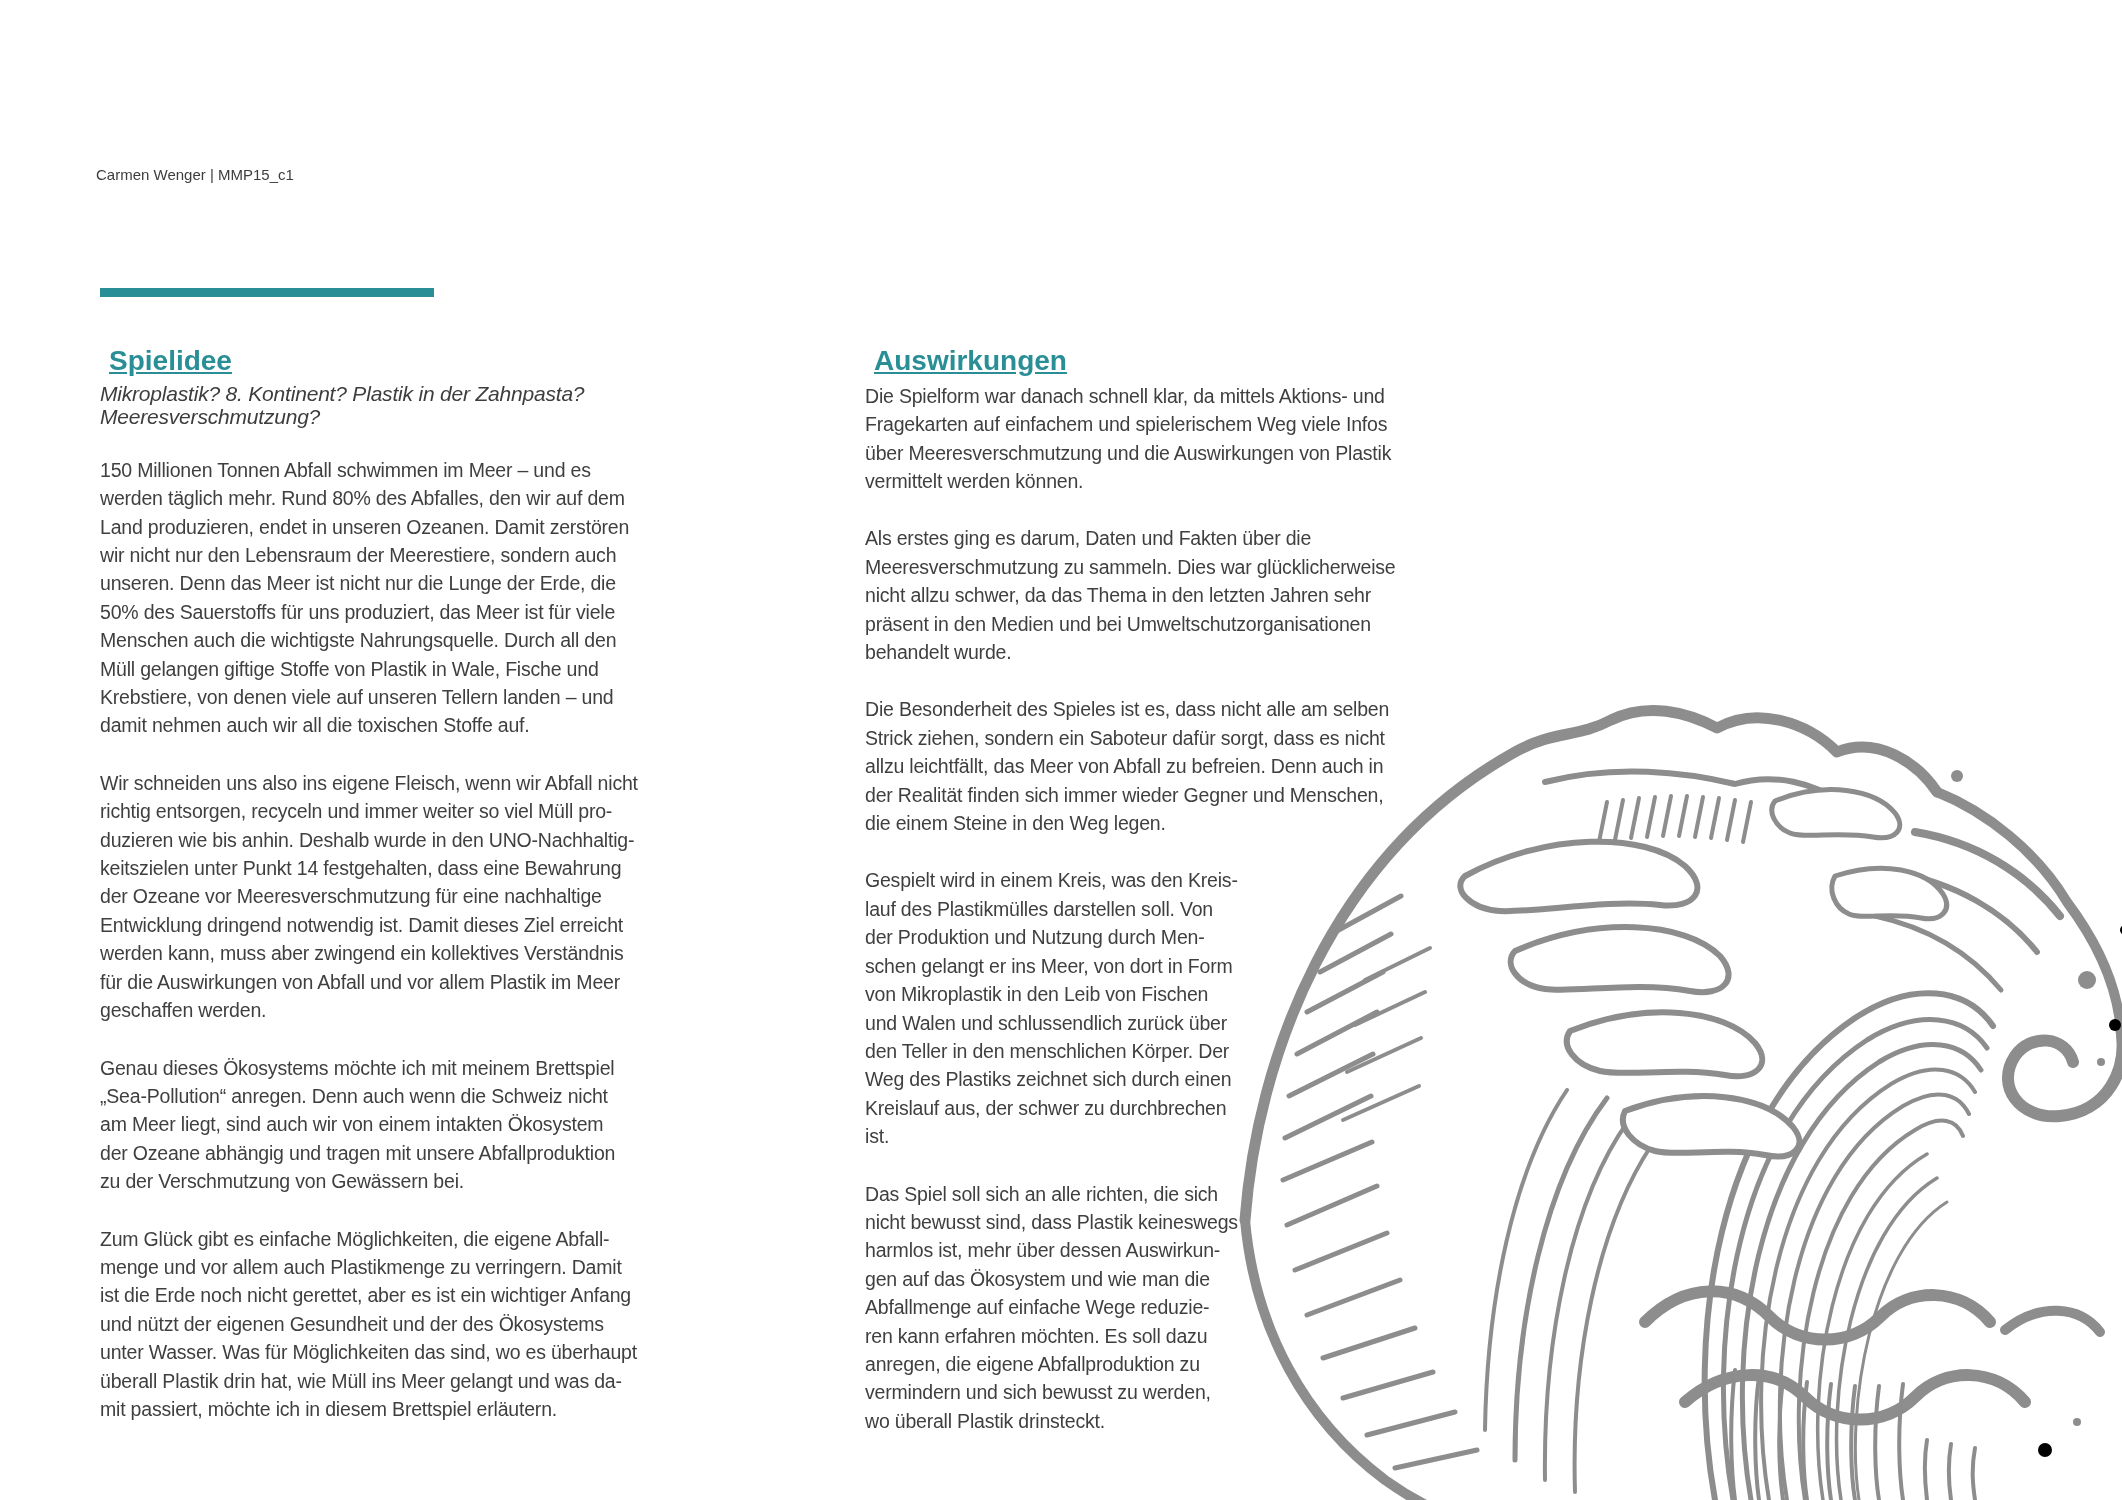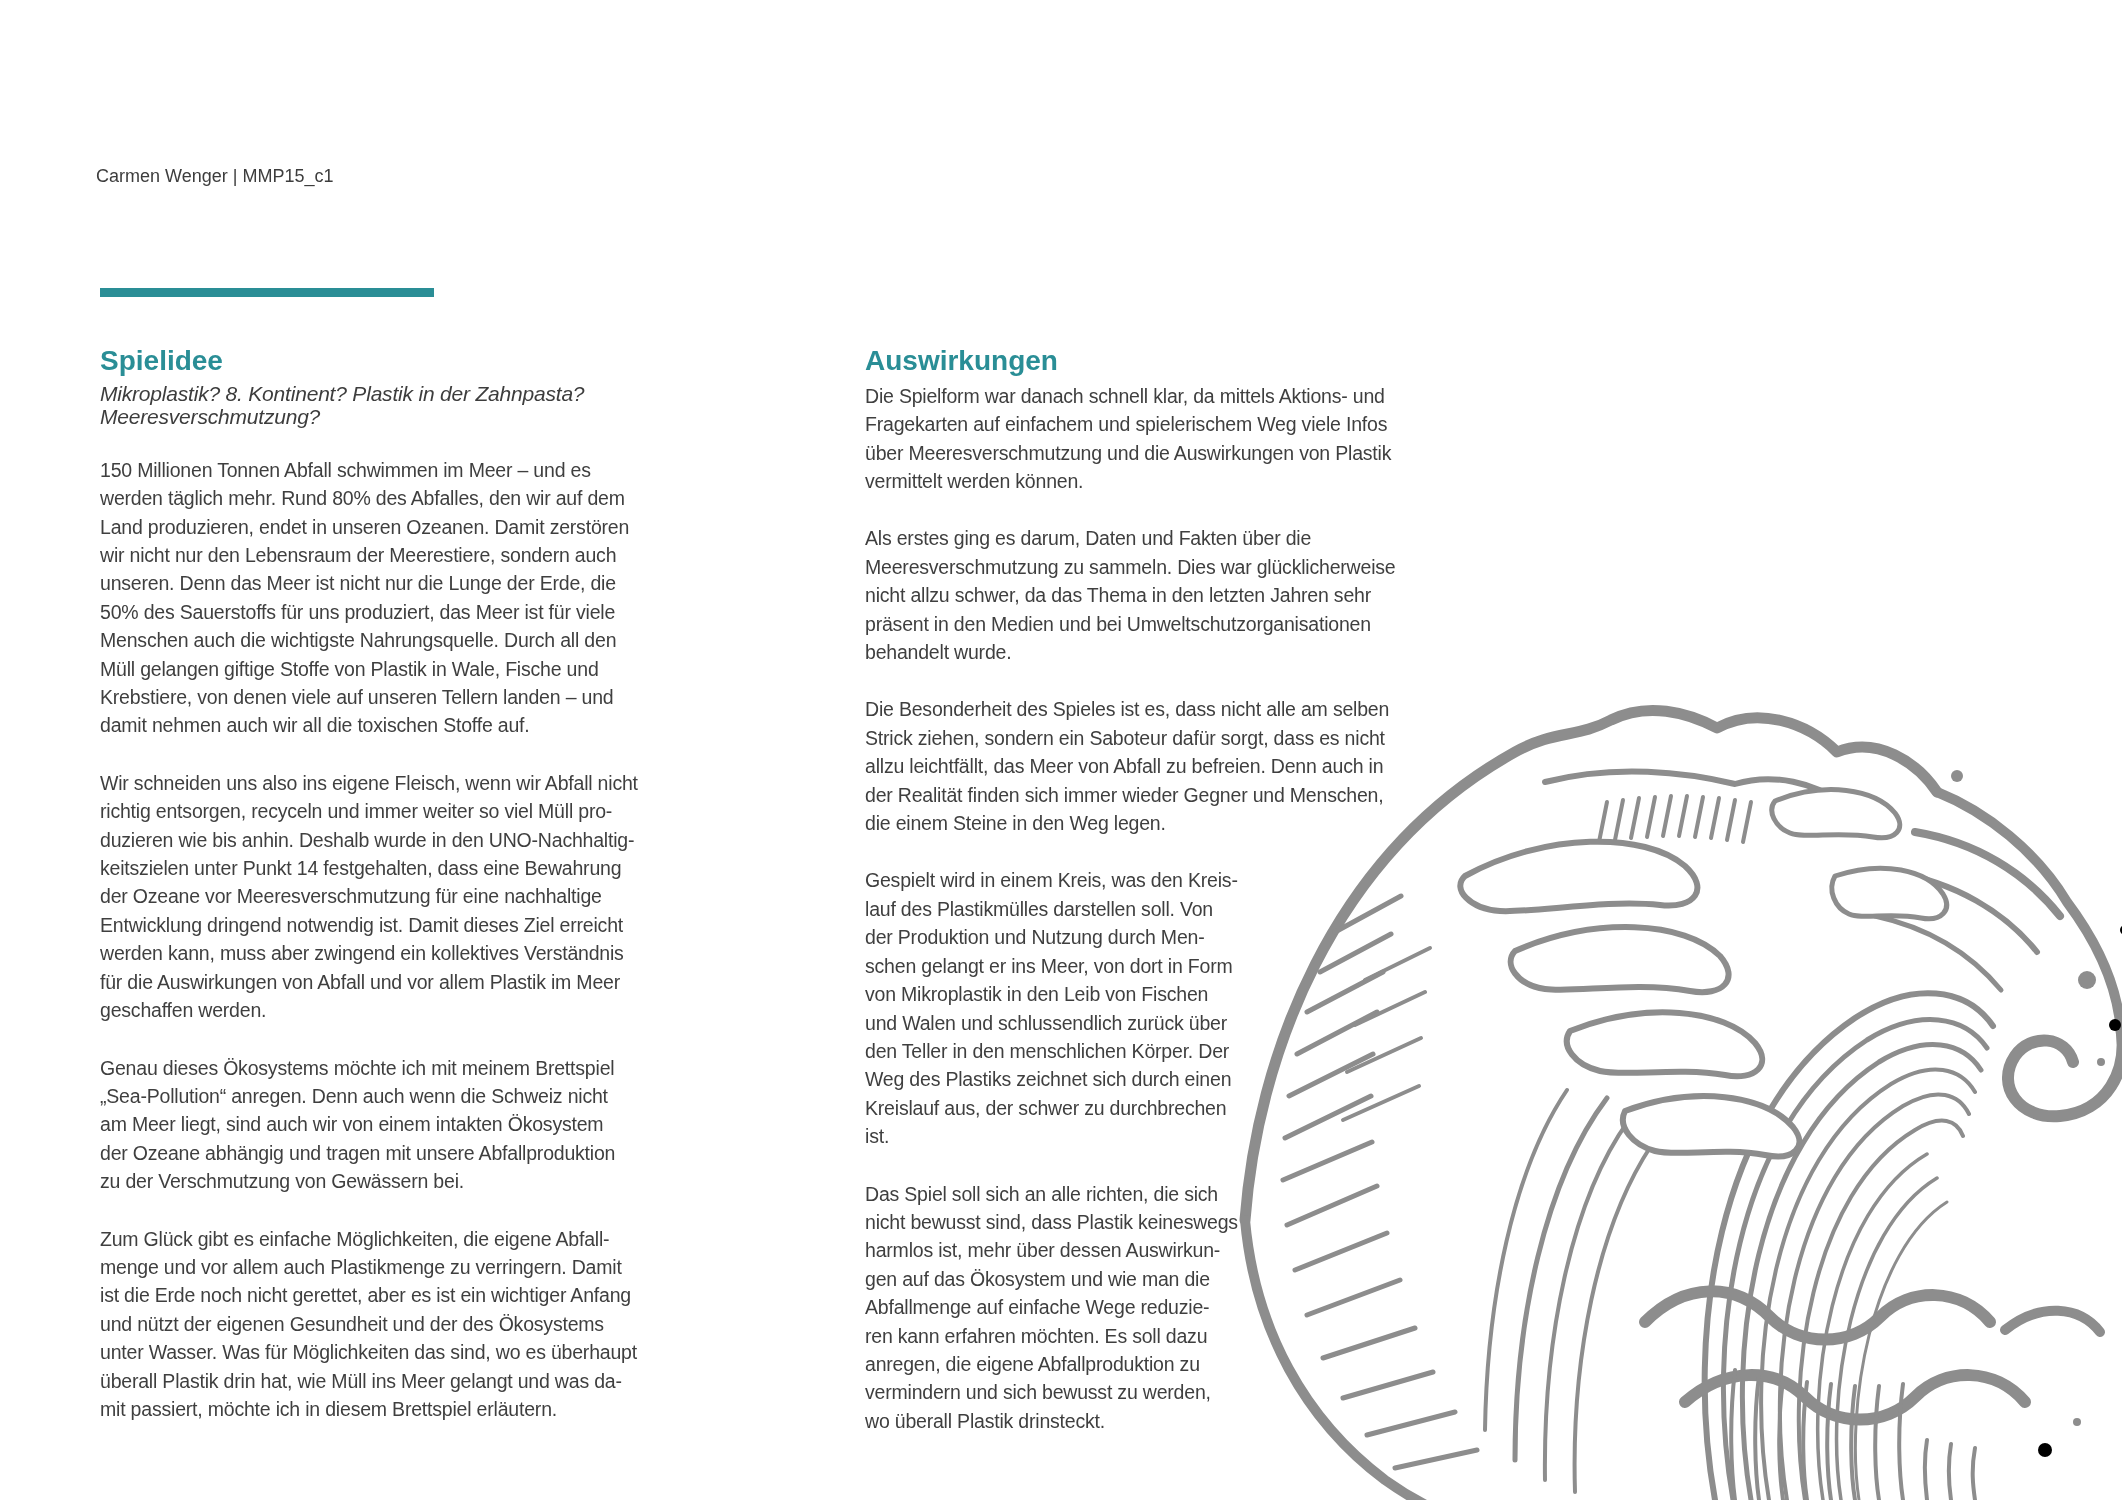--- a/index.html
+++ b/index.html
@@ -13,39 +13,39 @@
   .page{
     position:relative;
     width:2122px;height:1500px;
     background:var(--page_bg);
     overflow:hidden;
     font-family:"Liberation Sans", sans-serif;
     color:var(--body_text);
   }
   .byline{
     position:absolute;left:96px;top:166px;
-    font-size:18px;letter-spacing:0;color:#3d3d3d;
+    font-size:15px;letter-spacing:0;color:#3d3d3d;
     white-space:pre;
   }
   .page-title{
     position:absolute;left:97px;top:218px;
     font-size:47px;font-weight:bold;letter-spacing:-1px;
     color:var(--title_text);white-space:pre;
   }
   .title-rule{
     position:absolute;left:100px;top:288px;
     width:334px;height:9px;background:var(--accent);
   }
   .col{position:absolute;top:346px;}
   .col.left{left:100px;width:640px;}
   .col.right{left:865px;width:640px;}
   .section-heading{
-    margin:0 0 5px 0;
+    margin:0 0 5px 9px;
     font-size:28px;font-weight:bold;line-height:1.1;
-    color:var(--accent);white-space:pre;
+    color:var(--accent);white-space:pre;text-decoration:underline;
   }
   .subtitle{
     margin:0 0 28px 0;
     font-style:italic;
     font-size:21px;line-height:23px;letter-spacing:-0.2px;
     color:#3d3d3d;white-space:pre;
   }
   .para{
     margin:0 0 29px 0;
     font-size:19.5px;line-height:28.4px;letter-spacing:-0.2px;

